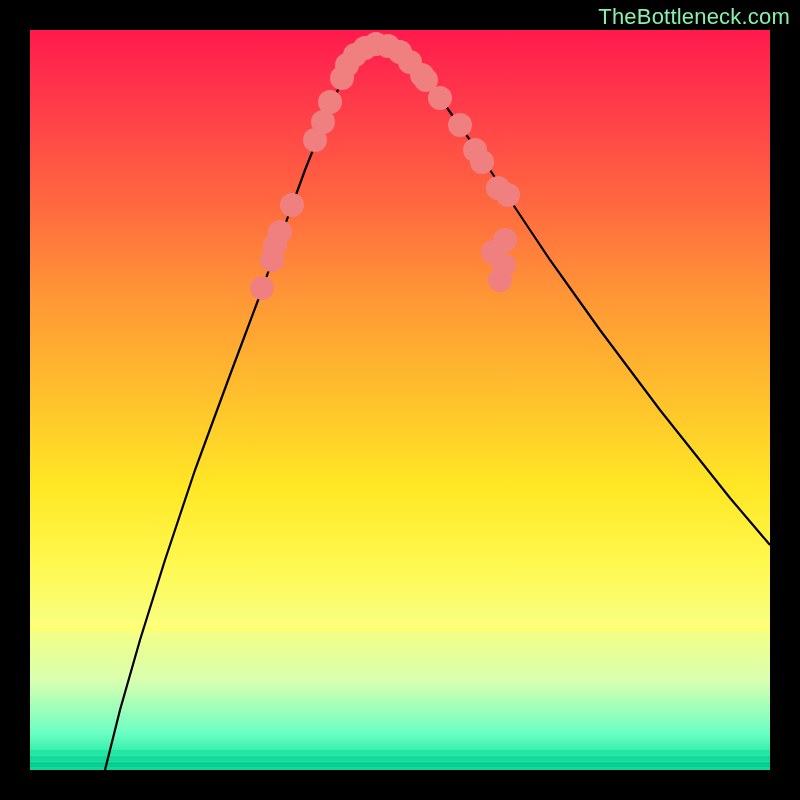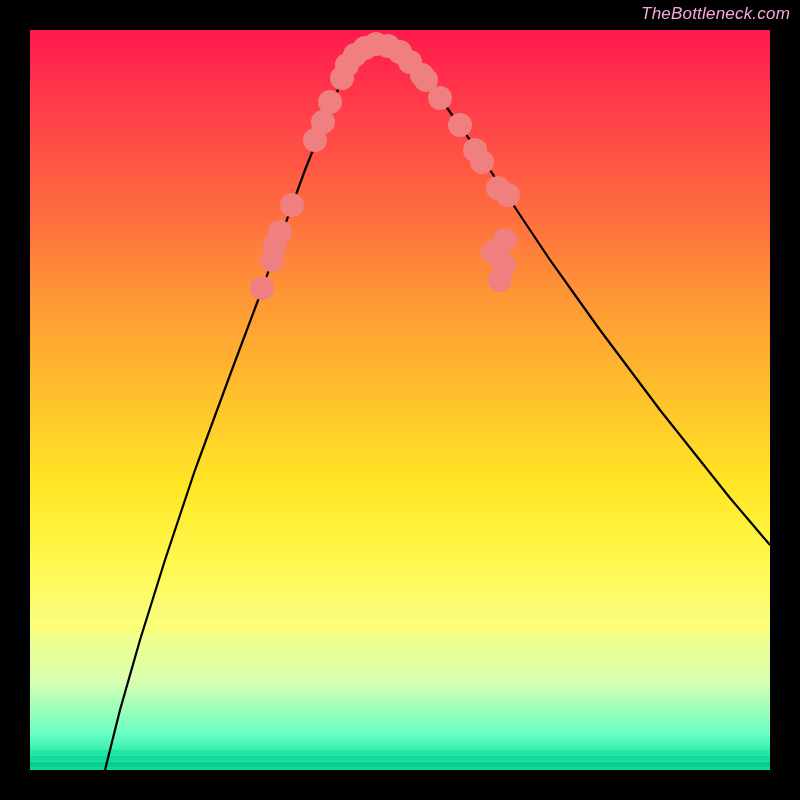--- a/index.html
+++ b/index.html
@@ -37,26 +37,25 @@
       #d8ffb0 88%,
       #6bffc4 95%,
       #18e49e 99%,
       #0fd699 100%
     );
   }
   .watermark {
     position: absolute;
     top: 4px;
     right: 10px;
-    color: #f9a8d4;
-    font-size: 17px;
+    color: #86efac;
+    font-size: 22px;
     font-weight: 400;
     letter-spacing: 0.2px;
     z-index: 10;
-    font-style: italic;
   }
   svg.curve {
     position: absolute;
     left: 0;
     top: 0;
     width: 740px;
     height: 740px;
   }
   .curve path {
     fill: none;

